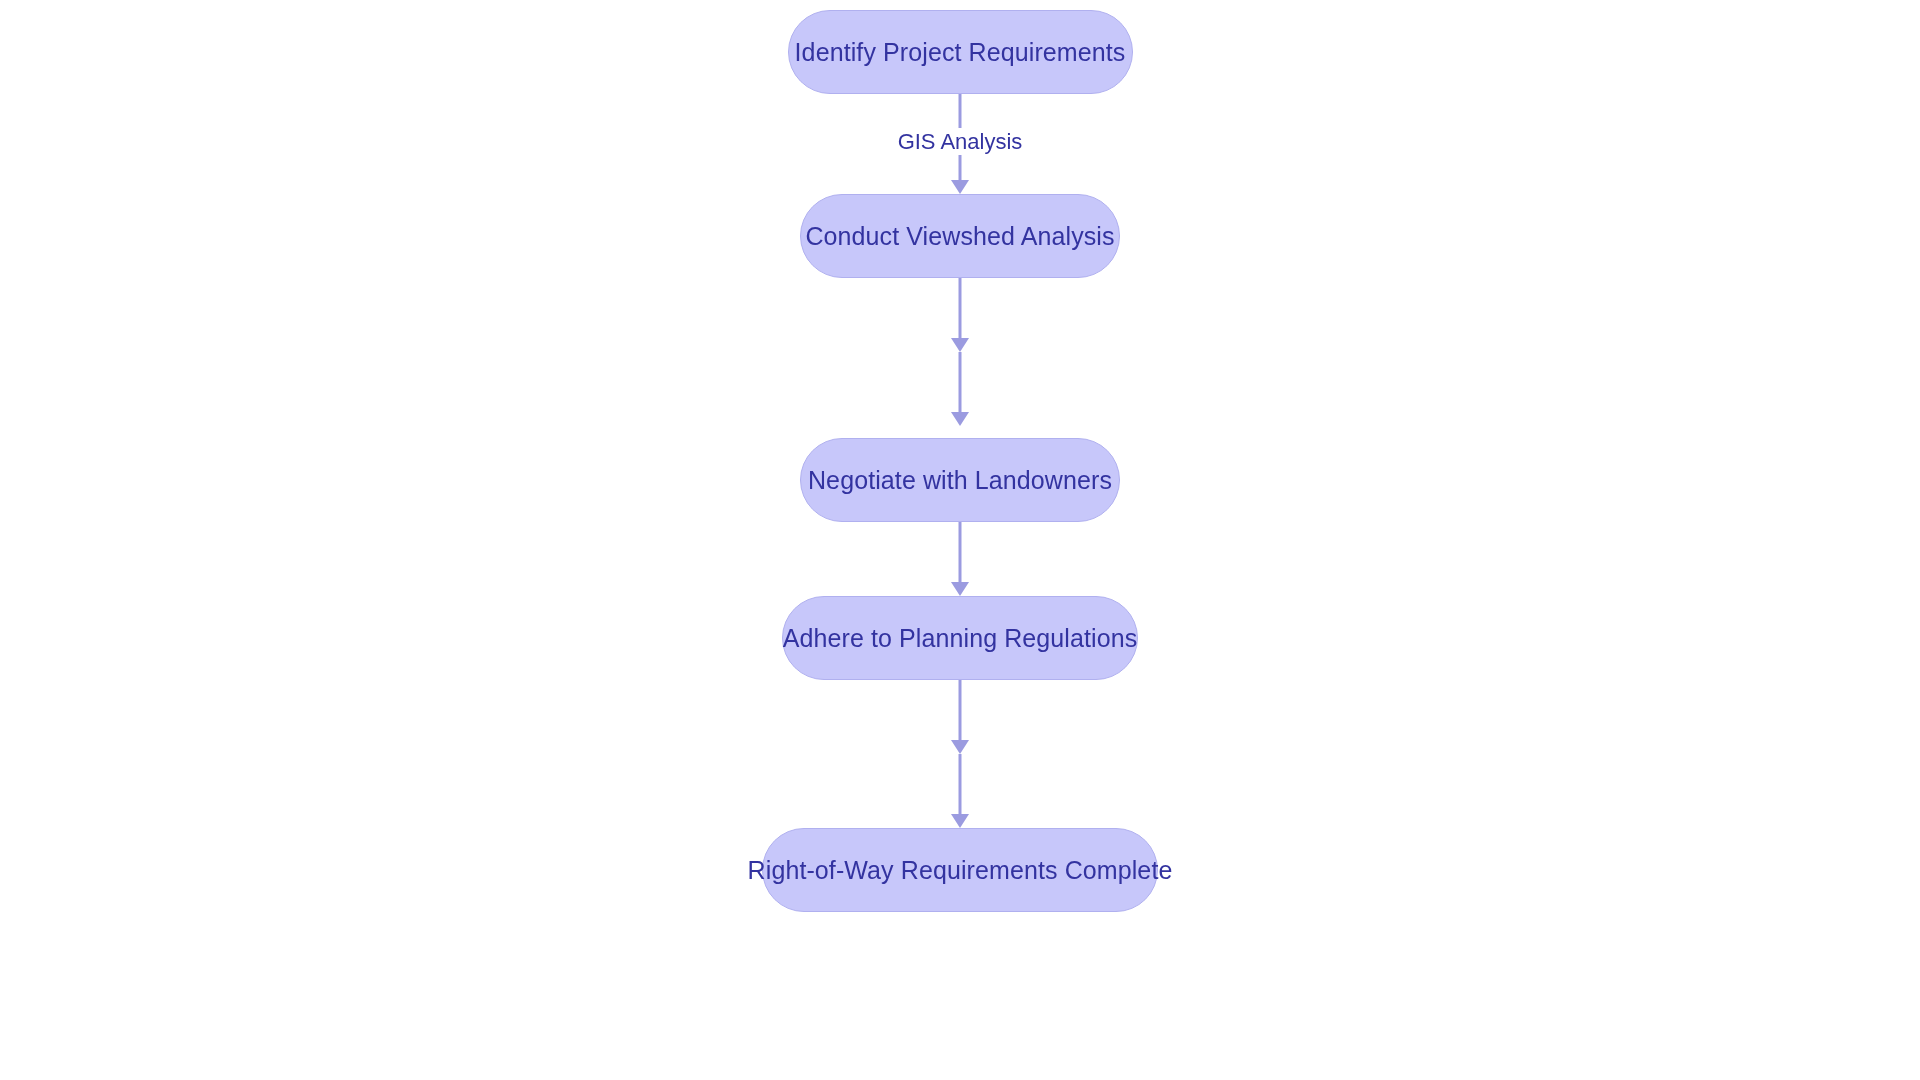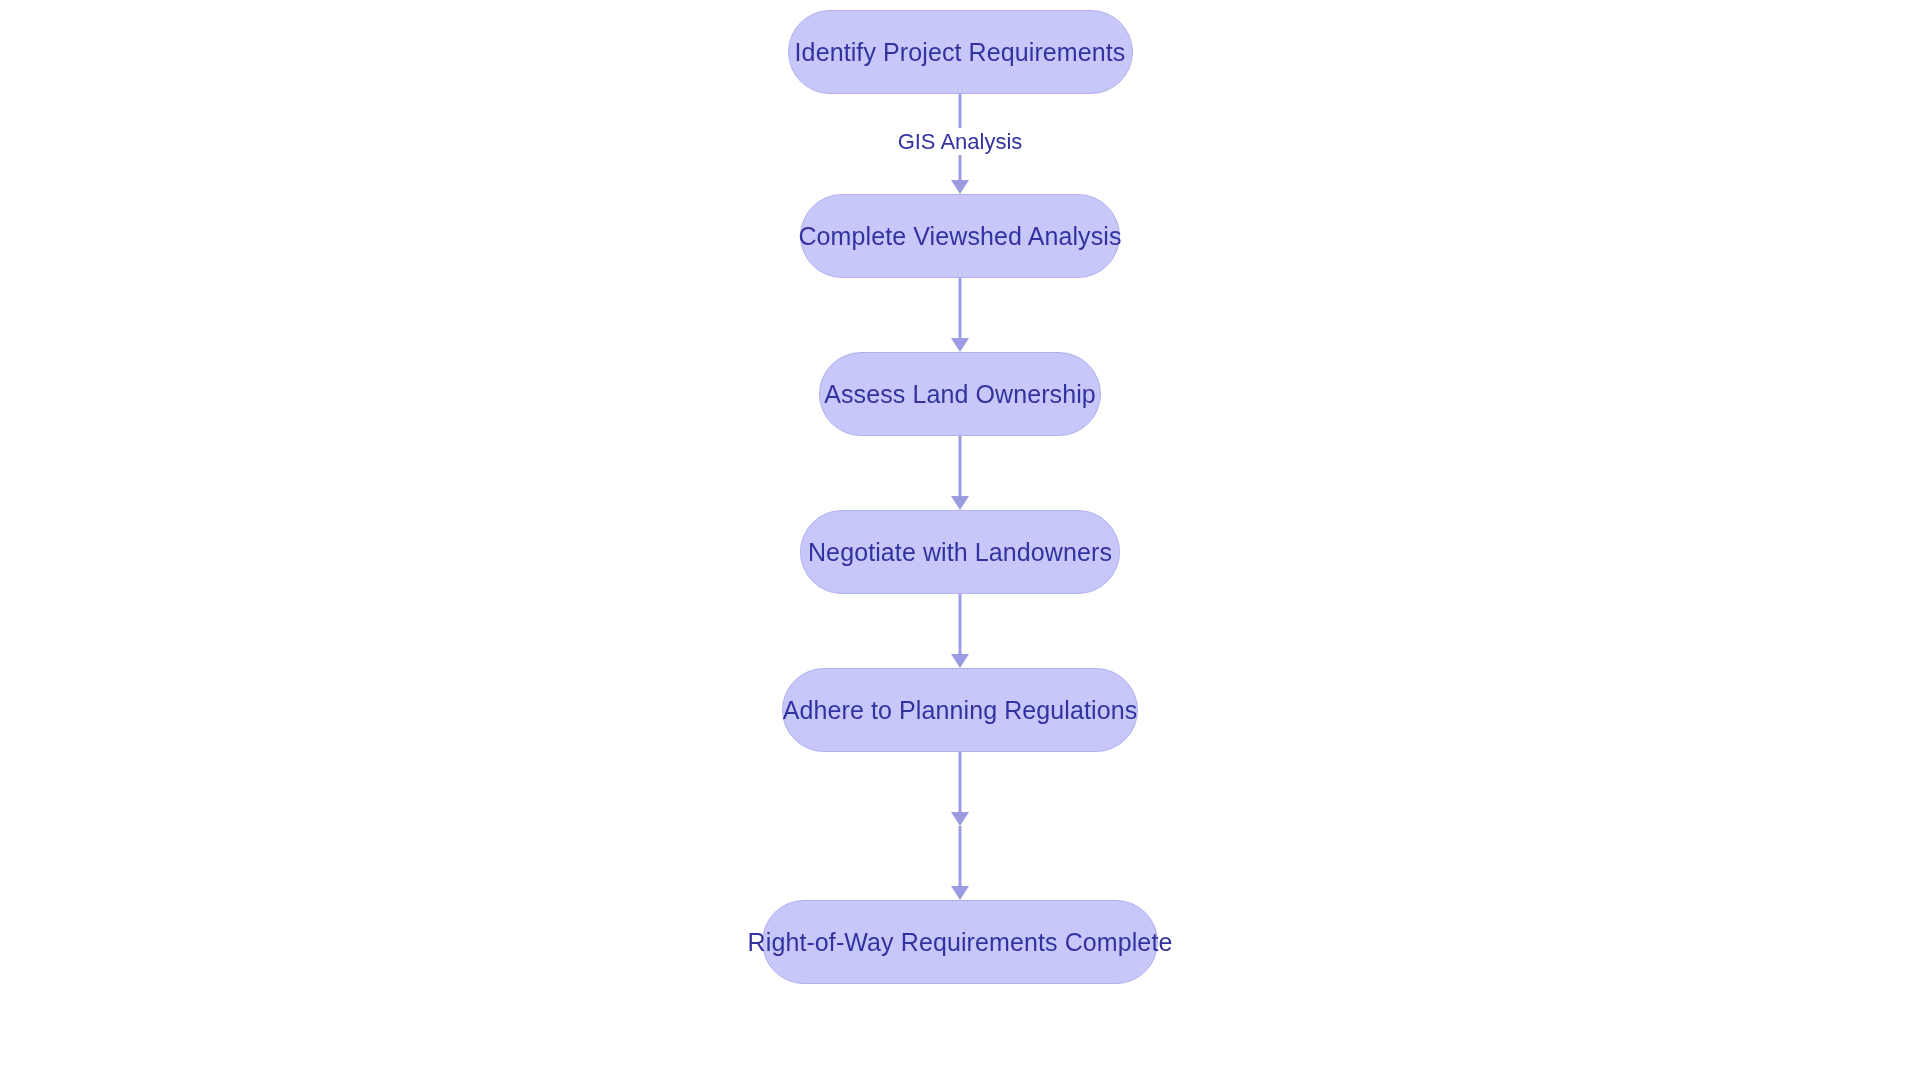--- a/index.html
+++ b/index.html
@@ -102,42 +102,39 @@
 
     <div class="connector gap-labeled">
       <svg class="line-svg" width="24" height="100" viewBox="0 0 24 100">
         <line x1="12" y1="0" x2="12" y2="86" stroke="#9b9be0" stroke-width="3"></line>
         <polygon points="3,86 21,86 12,100" fill="#9b9be0"></polygon>
       </svg>
       <span class="edge-label" style="top:34px;">GIS Analysis</span>
     </div>
 
     <div class="node" style="width:320px;">
-      <span class="node-label">Complete Viewshed Analysis</span>
+      <span class="node-label">Conduct Viewshed Analysis</span>
     </div>
 
     <div class="connector gap-plain">
       <svg class="line-svg" width="24" height="74" viewBox="0 0 24 74">
         <line x1="12" y1="0" x2="12" y2="60" stroke="#9b9be0" stroke-width="3"></line>
         <polygon points="3,60 21,60 12,74" fill="#9b9be0"></polygon>
       </svg>
     </div>
 
-    <div class="node" style="width:282px;">
-      <span class="node-label">Assess Land Ownership</span>
-    </div>
 
     <div class="connector gap-plain">
       <svg class="line-svg" width="24" height="74" viewBox="0 0 24 74">
         <line x1="12" y1="0" x2="12" y2="60" stroke="#9b9be0" stroke-width="3"></line>
         <polygon points="3,60 21,60 12,74" fill="#9b9be0"></polygon>
       </svg>
     </div>
 
-    <div class="node" style="width:320px;">
+    <div class="node" style="width:320px;margin-top:12px;">
       <span class="node-label">Negotiate with Landowners</span>
     </div>
 
     <div class="connector gap-plain">
       <svg class="line-svg" width="24" height="74" viewBox="0 0 24 74">
         <line x1="12" y1="0" x2="12" y2="60" stroke="#9b9be0" stroke-width="3"></line>
         <polygon points="3,60 21,60 12,74" fill="#9b9be0"></polygon>
       </svg>
     </div>
 

